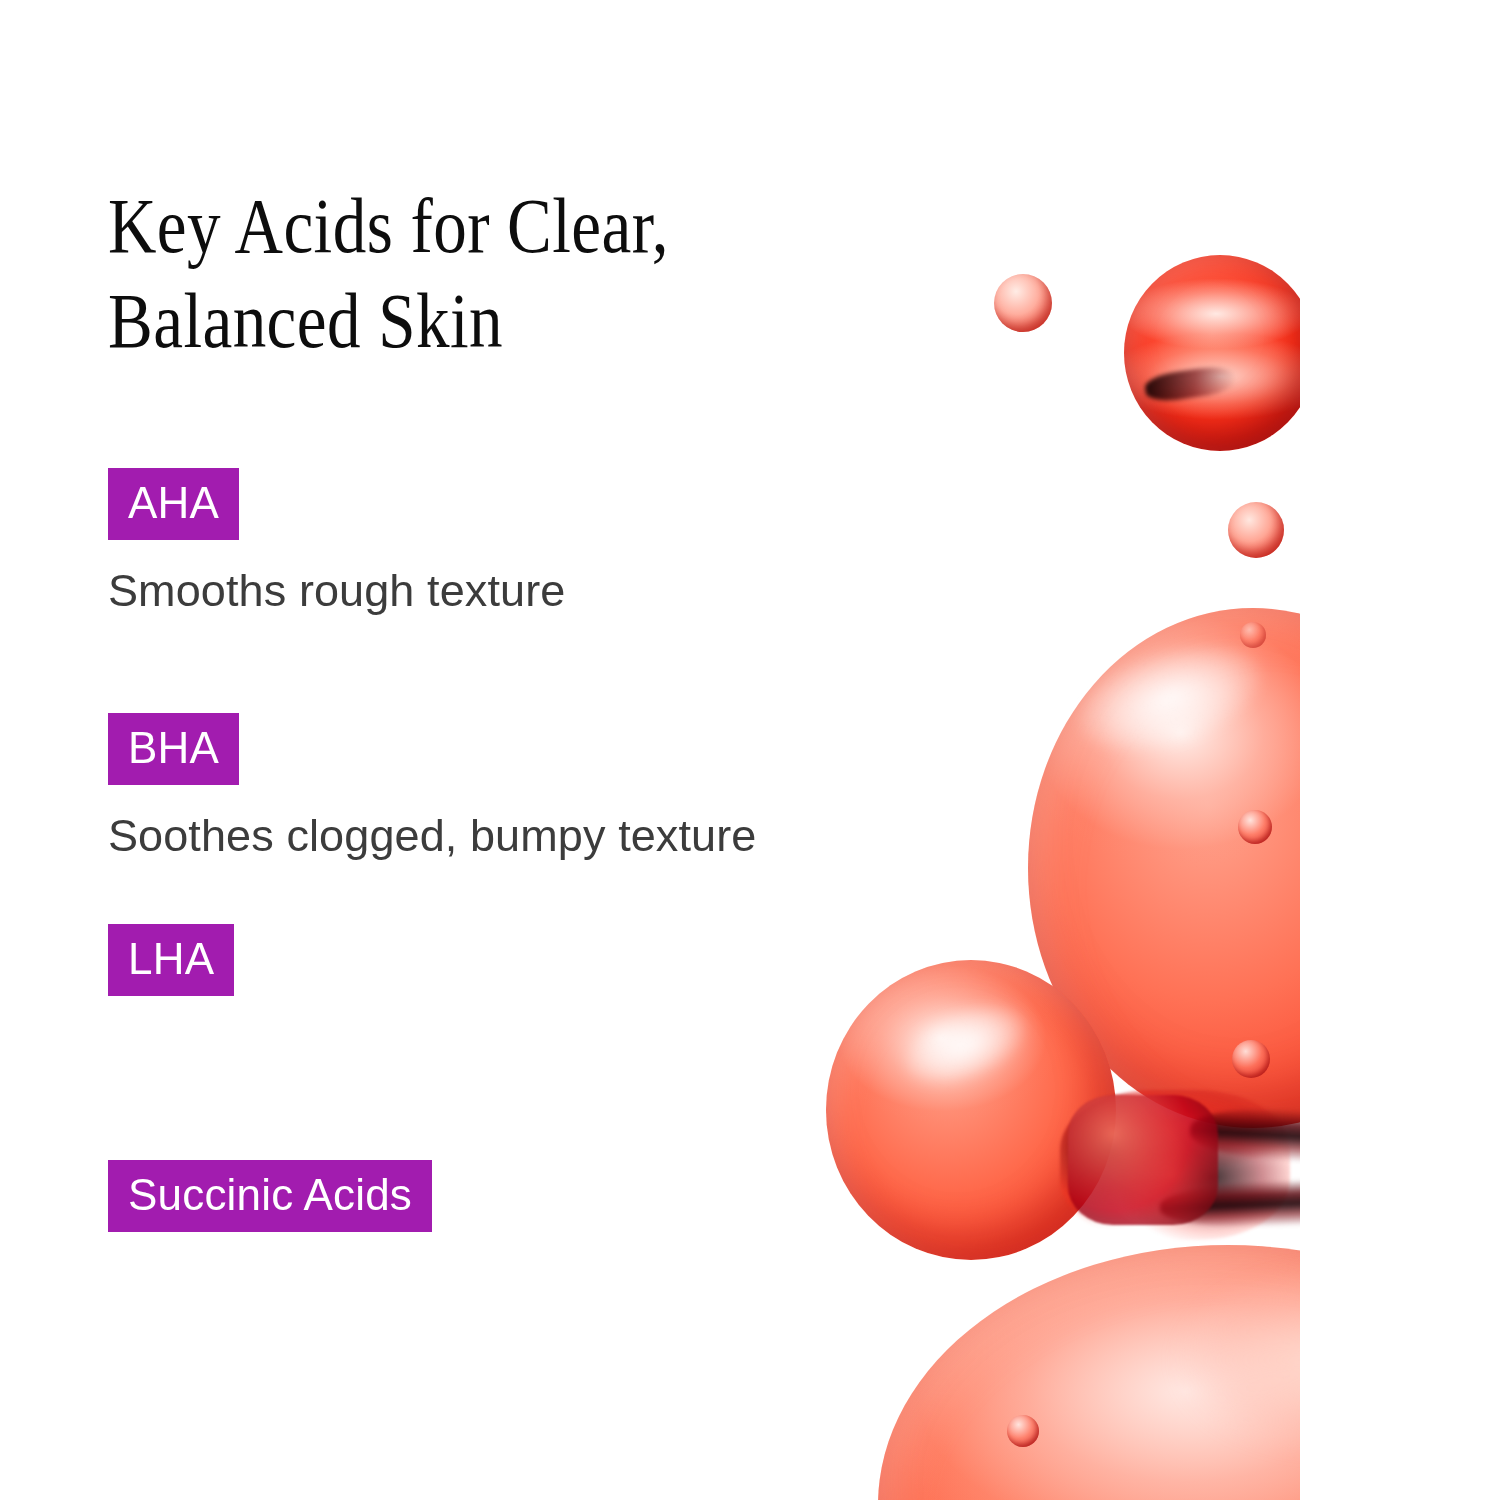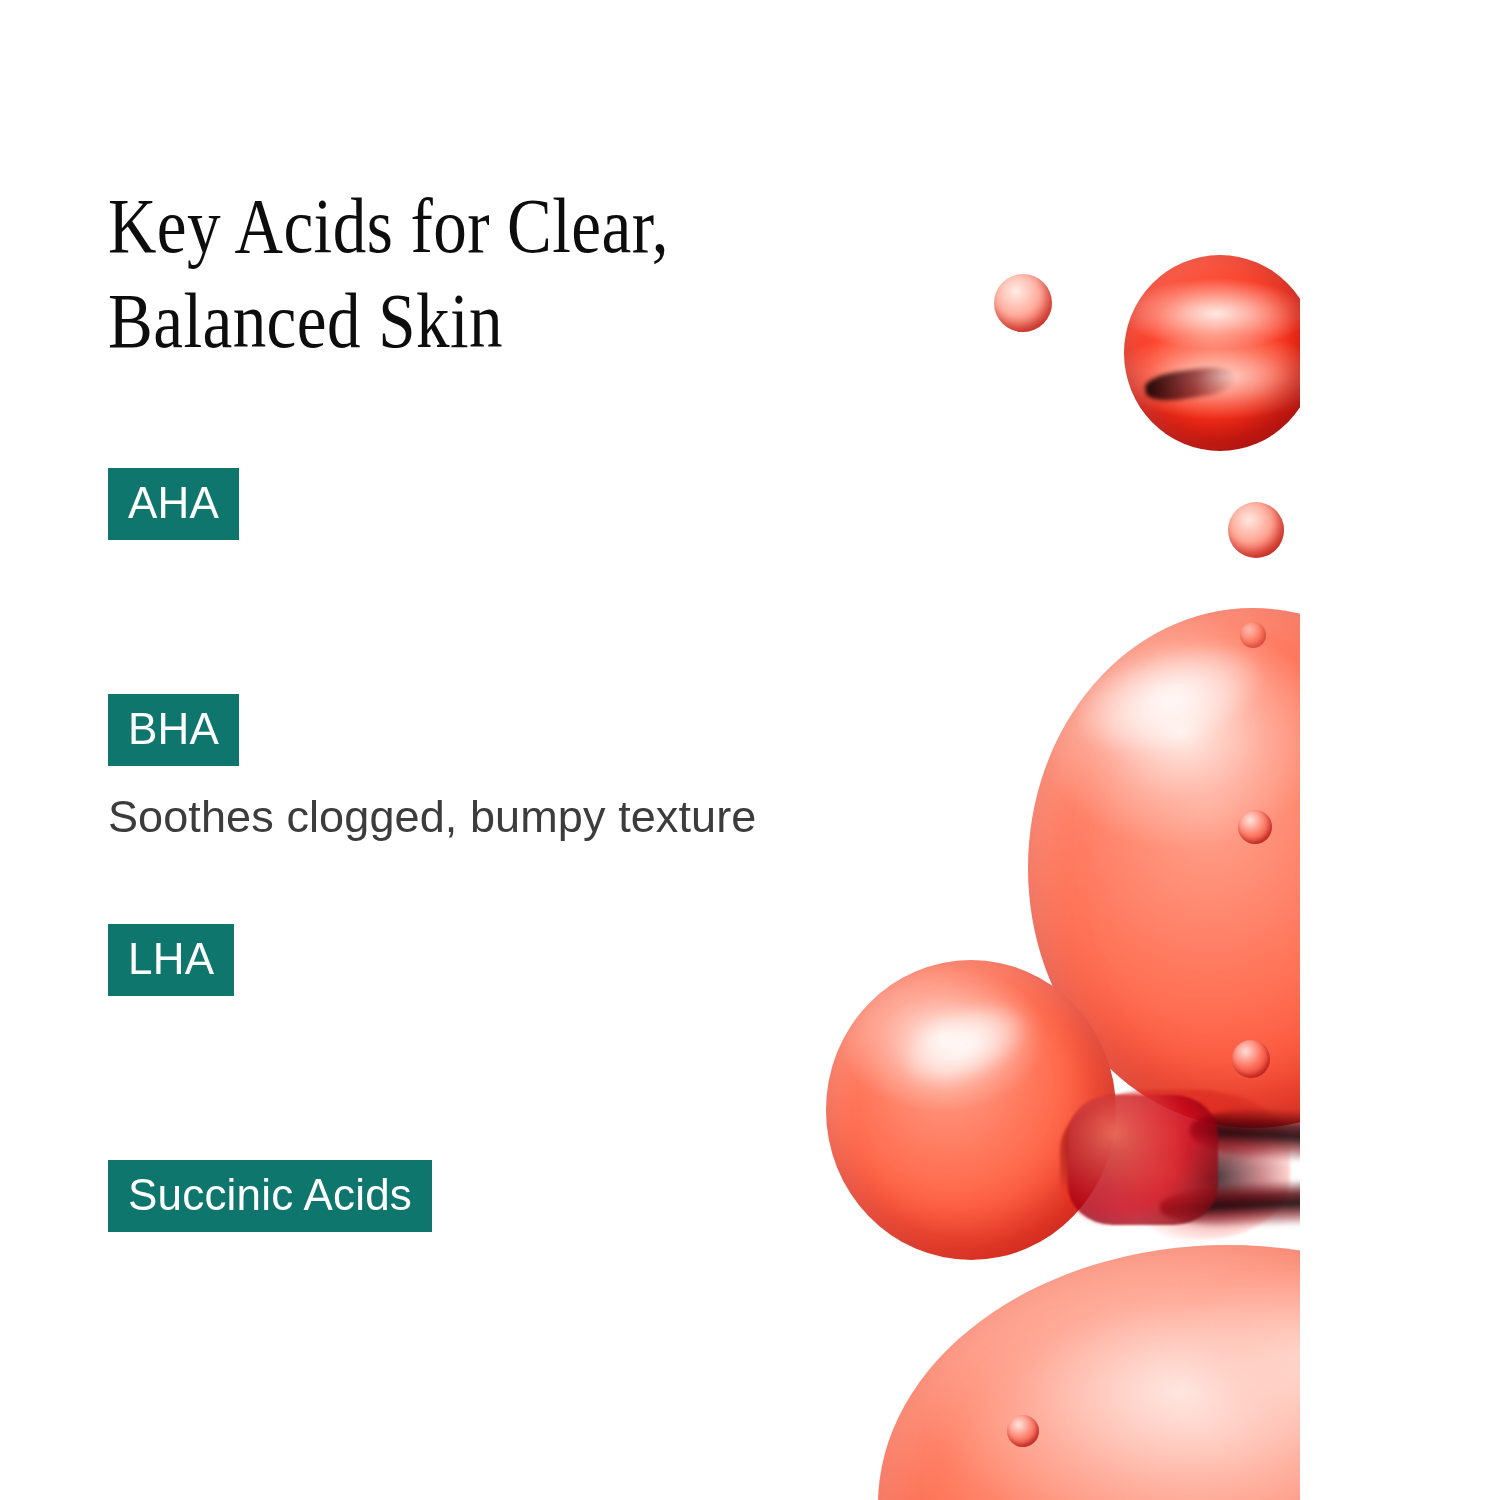--- a/index.html
+++ b/index.html
@@ -40,21 +40,21 @@
     left: 0;
     top: 0;
     width: 900px;
   }
   .acid-item {
     position: absolute;
     left: 108px;
   }
   .badge {
     display: inline-block;
-    background: #0f766e;
+    background: #a21caf;
     color: #ffffff;
     font-family: "Liberation Sans", sans-serif;
     font-weight: 400;
     font-size: 44px;
     line-height: 1;
     padding: 13px 20px 15px 20px;
     letter-spacing: 0.2px;
     white-space: nowrap;
   }
   .acid-desc {
@@ -210,23 +210,24 @@
     <div class="bub gel" style="left:1455px; top:860px; width:200px; height:420px; border-radius:50%; opacity:0.95;"></div>
   </div>
 
   <div class="headline">Key Acids for Clear,
 Balanced Skin</div>
 
   <div class="acid-list">
 
     <div class="acid-item" style="top:468px;">
       <span class="badge">AHA</span>
-    </div>
-
-    <div class="acid-item" style="top:694px;">
+      <div class="acid-desc">Smooths rough texture</div>
+    </div>
+
+    <div class="acid-item" style="top:713px;">
       <span class="badge">BHA</span>
       <div class="acid-desc">Soothes clogged, bumpy texture</div>
     </div>
 
     <div class="acid-item" style="top:924px;">
       <span class="badge">LHA</span>
     </div>
 
     <div class="acid-item" style="top:1160px;">
       <span class="badge">Succinic Acids</span>

